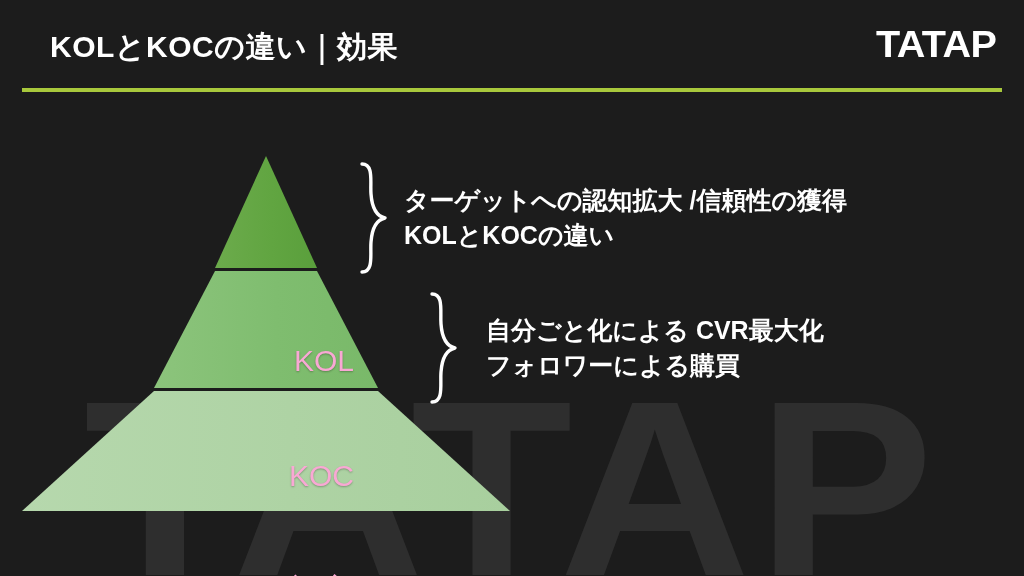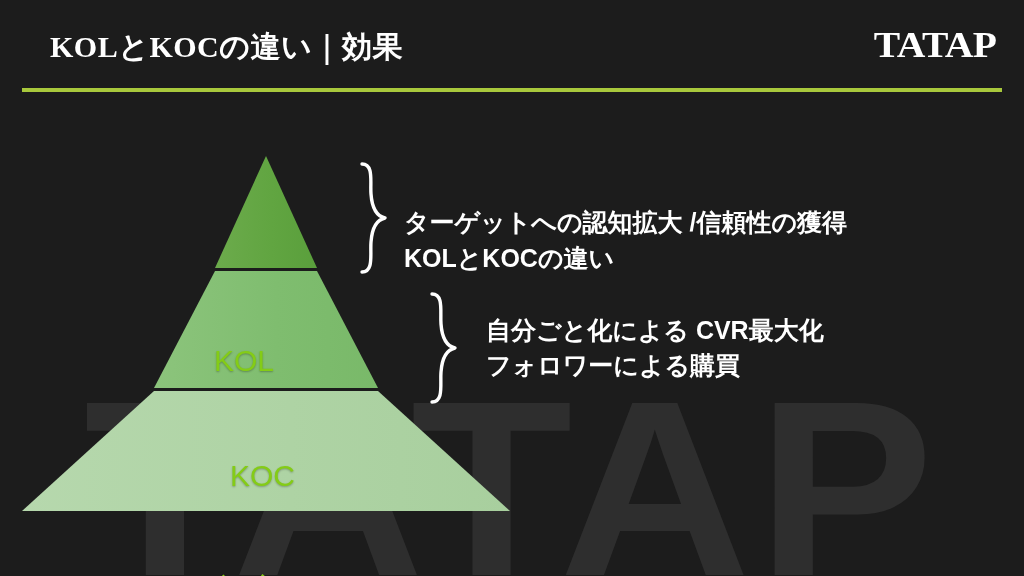--- a/index.html
+++ b/index.html
@@ -36,21 +36,20 @@
     transform: scaleX(1.06);
   }
 
   
   #header {
     position: absolute;
     left: 0;
     top: 0;
     width: 1024px;
     height: 100px;
-    font-family: Liberation Serif, serif;
   }
   #page-title {
     position: absolute;
     left: 50px;
     top: 27px;
     font-size: 30px;
     font-weight: 700;
     color: #ffffff;
     letter-spacing: 0.5px;
     white-space: nowrap;
@@ -81,34 +80,34 @@
     position: absolute;
     left: 18px;
     top: 148px;
     width: 500px;
     height: 370px;
   }
   #pyramid-svg { display: block; }
 
   .tier-label {
     position: absolute;
-    color: #84cc16;
+    color: #f9a8d4;
     font-weight: 400;
-    text-align: left;
+    text-align: right;
     white-space: nowrap;
     text-shadow: 0 1px 2px rgba(0,0,0,0.28);
   }
   #tier-label-kol {
     left: 196px;
     top: 196px;
     width: 140px;
     font-size: 30px;
   }
   #tier-label-koc {
-    left: 212px;
+    left: 196px;
     top: 311px;
     width: 140px;
     font-size: 30px;
   }
   #tier-label-customer {
     left: 196px;
     top: 421px;
     width: 140px;
     font-size: 34px;
     font-weight: 500;
@@ -125,21 +124,21 @@
     width: 34px;
   }
   .annotation-text {
     color: #ffffff;
     font-size: 25px;
     font-weight: 700;
     line-height: 1.42;
     white-space: nowrap;
     margin-left: 14px;
   }
-  #annotation-kol   { left: 356px; top: 160px; align-items: flex-end; }
+  #annotation-kol   { left: 356px; top: 160px; }
   #annotation-koc   { left: 426px; top: 290px; gap: 12px; }
 </style>
 </head>
 <body>
 
 <div id="slide" style="background: rgb(28, 28, 28);">
 
   <div id="watermark" style="color: rgb(46, 46, 46);">TATAP</div>
 
   <div id="header">

